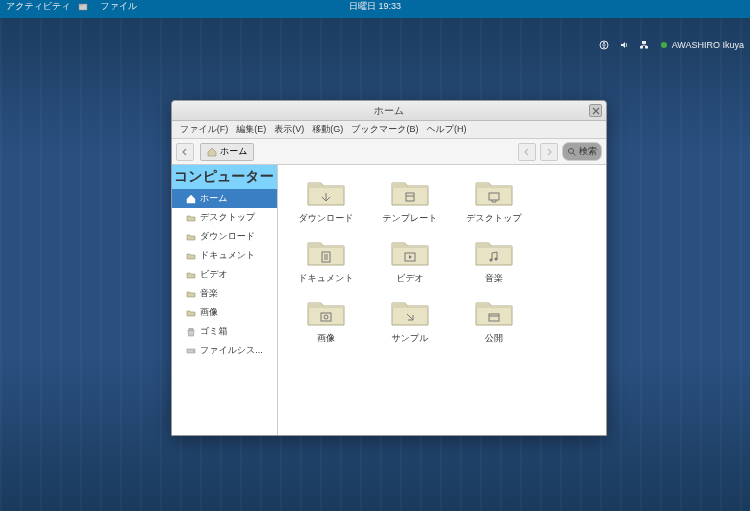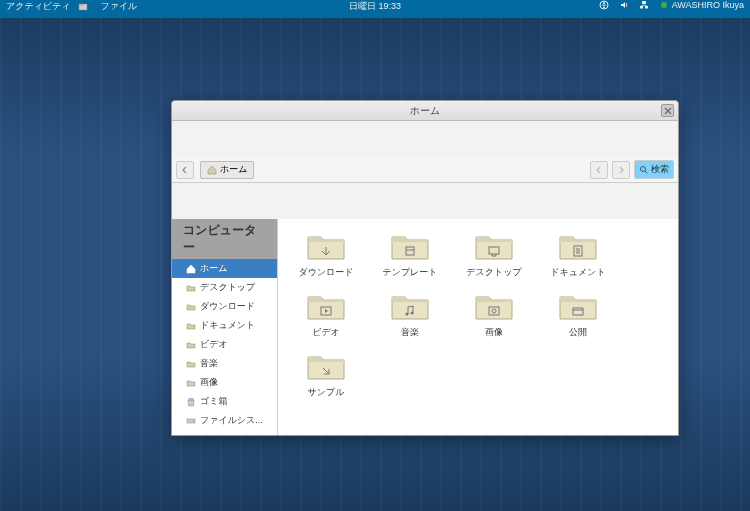--- a/index.html
+++ b/index.html
@@ -10,28 +10,28 @@
     repeating-linear-gradient(90deg, rgba(255,255,255,0.03) 0px, rgba(255,255,255,0.03) 2px, transparent 2px, transparent 20px),
     linear-gradient(180deg, #1a3a5c 0%, #2a5080 30%, #2a5080 70%, #1a3a5c 100%);
   overflow: hidden; position: relative;
 }
 .topbar {
   height: 18px; background: #0369a1; color: #eee; display: flex; align-items: flex-start;
   font-size: 9px; padding: 0 6px; position: relative;
 }
 .topbar .left { display: flex; align-items: center; gap: 8px; }
 .topbar .center { position: absolute; left: 50%; transform: translateX(-50%); }
-.topbar .right { margin-left: auto; display: flex; align-items: center; gap: 10px; }
+.topbar .right { margin-left: auto; display: flex; align-items: center; gap: 10px; margin-top: 40px; }
 .topbar .app { display:flex; align-items:center; gap:12px;}
 .topbar .ico { width:10px;height:10px;display:inline-block;}
 .window {
-  position: absolute; left: 171px; top: 100px; width: 508px; height: 336px;
+  position: absolute; left: 171px; top: 100px; width: 436px; height: 336px;
   background: #f2f2f2; border: 1px solid #999; border-radius: 4px 4px 0 0;
   box-shadow: 0 4px 20px rgba(0,0,0,0.4);
-  display: flex; flex-direction: column; gap: 36px;
+  display: flex; flex-direction: column;
 }
 .titlebar {
   height: 20px; background: linear-gradient(#eee,#ddd); border-bottom: 1px solid #bbb;
   border-radius: 4px 4px 0 0; display:flex; align-items:center; justify-content:center;
   font-size:10px; color:#444; position:relative;
 }
 .closebtn { position:absolute; right:4px; top:3px; width:13px; height:13px;
   background:#ccc; border:1px solid #999; border-radius:2px; font-size:8px;
   display:flex;align-items:center;justify-content:center; color:#555;}
 .menubar {
@@ -43,24 +43,24 @@
   height:26px; background:#f5f5f5; border-bottom:1px solid #ccc;
   display:flex; align-items:center; padding:0 4px; gap:4px;
 }
 .navbtn { width:18px;height:18px;border:1px solid #ccc;border-radius:2px;
   background:#eee;display:flex;align-items:center;justify-content:center;font-size:9px;color:#888;}
 .pathbar { display:flex; align-items:center; margin-left:2px;}
 .pathbtn { height:18px; padding:0 6px; border:1px solid #bbb; background:#e8e8e8;
   border-radius:2px; font-size:9px; display:flex;align-items:center;gap:3px;}
 .spacer { flex:1; }
 .search { display:flex; align-items:center; gap:2px; font-size:9px; color:#333;
-  border:1px solid #ccc; border-radius:2px; padding:2px 4px; background:#7dd3fc;}
+  border:1px solid #ccc; border-radius:7px; padding:2px 4px; background:#a3a3a3;}
 .body { flex:1; display:flex; background:#fff; overflow:hidden;}
 .sidebar { width:106px; background:#fff; border-right:1px solid #ccc; overflow-y:auto;}
-.sb-header { font-size:12px; font-weight:bold; color:#333; padding:3px 11px; background:#a3a3a3;}
+.sb-header { font-size:14px; font-weight:bold; color:#333; padding:3px 2px; background:#7dd3fc;}
 .sb-item { font-size:9px; color:#333; padding:3px 6px 3px 14px; display:flex;
   align-items:center; gap:4px; cursor:pointer;}
 .sb-item.selected { background:#3a7ec4; color:#fff;}
 .sb-icon { width:10px;height:10px; display:inline-block;}
 .content { flex:1; padding:10px 6px; }
 .folders { display:flex; flex-wrap:wrap; gap:0; }
 .folder { width:84px; display:flex; flex-direction:column; align-items:center;
   margin-bottom:10px; cursor:pointer;}
 .folder-ico { width:42px; height:34px; margin-bottom:3px;}
 .folder-label { font-size:9px; color:#333; text-align:center;}
@@ -108,20 +108,28 @@
 
 <div class="window">
   <div class="titlebar">
     <span>ホーム</span>
     <div class="closebtn">
       <svg width="8" height="8" viewBox="0 0 8 8">
           <path d="M1 1 L7 7 M7 1 L1 7" stroke="#666" stroke-width="1.2"></path>
         </svg>
     </div>
   </div>
+  <div class="menubar">
+    <span>ファイル(F)</span>
+    <span>編集(E)</span>
+    <span>表示(V)</span>
+    <span>移動(G)</span>
+    <span>ブックマーク(B)</span>
+    <span>ヘルプ(H)</span>
+  </div>
   <div class="toolbar">
     <div class="navbtn">
       <svg width="8" height="8" viewBox="0 0 8 8">
           <path d="M5 1 L2 4 L5 7" stroke="#888" fill="none" stroke-width="1.2"></path>
         </svg>
     </div>
     <div class="pathbar">
       <div class="pathbtn">
         <svg width="10" height="10" viewBox="0 0 10 10">
             <path d="M1 5 L5 1 L9 5 L9 9 L1 9 Z" fill="#d4cfa8" stroke="#8a8560" stroke-width="0.5"></path>
@@ -302,35 +310,35 @@
   </svg>
             </div>
             <div class="folder-label">画像</div>
           </div>
           <div class="folder">
             <div class="folder-ico">
               <svg viewBox="0 0 42 34" width="42" height="34">
     <path d="M3 8 L16 8 L19 11 L39 11 L39 30 L3 30 Z" fill="#e8e3c4" stroke="#b0ab88" stroke-width="1"></path>
     <path d="M3 8 L16 8 L19 11 L39 11 L39 13 L3 13 Z" fill="#d8d3b4"></path>
     <g transform="translate(11,12)">
+                  <path d="M7 7 L13 13 M13 8 L13 13 L8 13" stroke="#777" stroke-width="1" fill="none"></path>
+                </g>
+  </svg>
+            </div>
+            <div class="folder-label">サンプル</div>
+          </div>
+          <div class="folder">
+            <div class="folder-ico">
+              <svg viewBox="0 0 42 34" width="42" height="34">
+    <path d="M3 8 L16 8 L19 11 L39 11 L39 30 L3 30 Z" fill="#e8e3c4" stroke="#b0ab88" stroke-width="1"></path>
+    <path d="M3 8 L16 8 L19 11 L39 11 L39 13 L3 13 Z" fill="#d8d3b4"></path>
+    <g transform="translate(11,12)">
                   <rect x="5" y="7" width="10" height="7" stroke="#777" stroke-width="1" fill="none"></rect>
                   <path d="M5 9 L15 9" stroke="#777" stroke-width="1" fill="none"></path>
                 </g>
   </svg>
             </div>
             <div class="folder-label">公開</div>
-          </div>
-          <div class="folder">
-            <div class="folder-ico">
-              <svg viewBox="0 0 42 34" width="42" height="34">
-    <path d="M3 8 L16 8 L19 11 L39 11 L39 30 L3 30 Z" fill="#e8e3c4" stroke="#b0ab88" stroke-width="1"></path>
-    <path d="M3 8 L16 8 L19 11 L39 11 L39 13 L3 13 Z" fill="#d8d3b4"></path>
-    <g transform="translate(11,12)">
-                  <path d="M7 7 L13 13 M13 8 L13 13 L8 13" stroke="#777" stroke-width="1" fill="none"></path>
-                </g>
-  </svg>
-            </div>
-            <div class="folder-label">サンプル</div>
           </div>
         </div>
     </div>
   </div>
 </div>
 
 </body></html>

